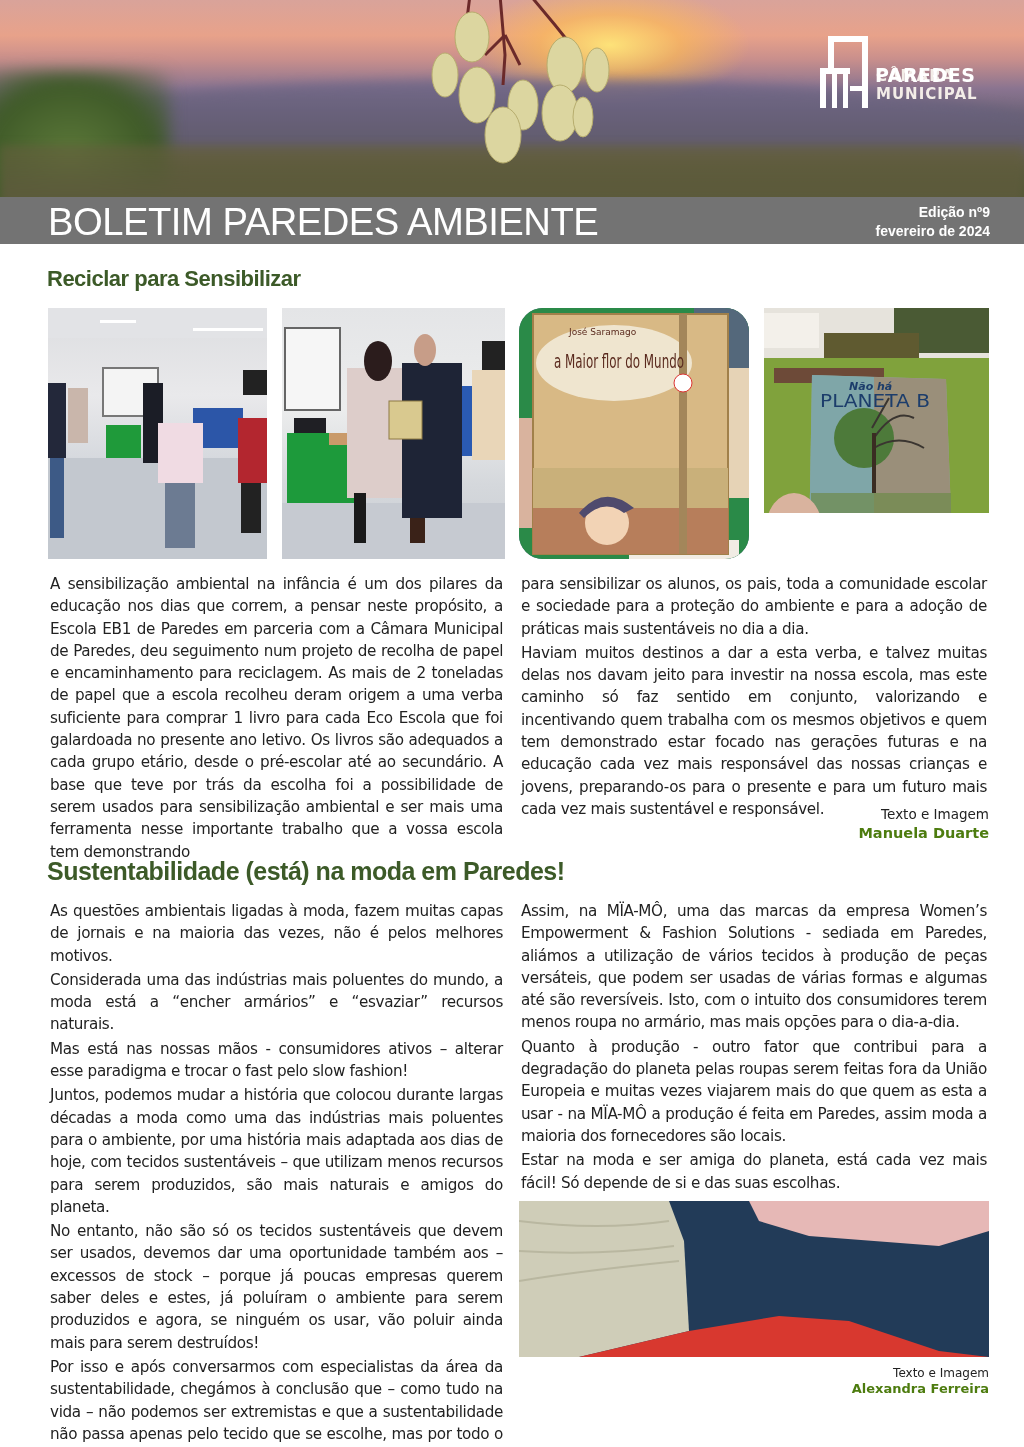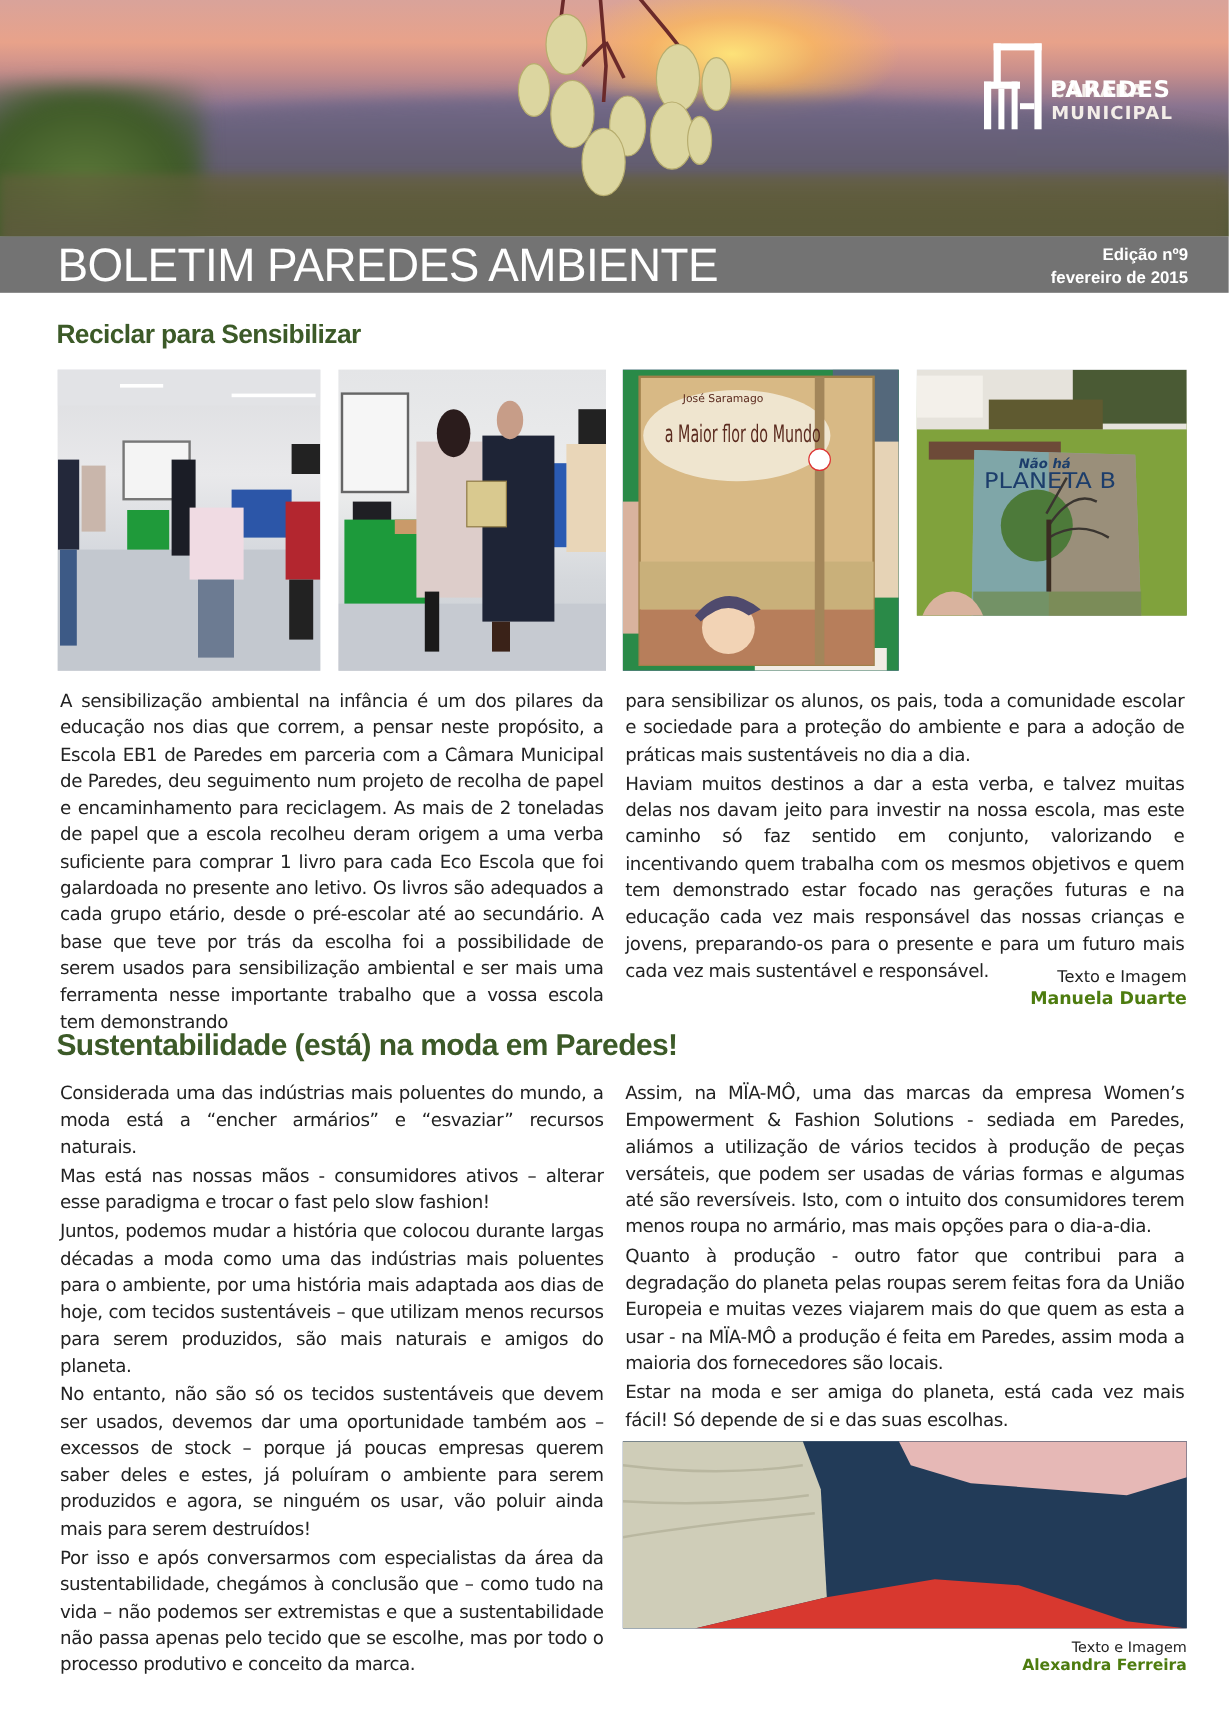--- a/index.html
+++ b/index.html
@@ -42,21 +42,21 @@
 
   
   .h2 { position: absolute; color: #3c5a28; font-weight: bold; letter-spacing: -0.5px; }
   .h2.sec1 { left: 47px; top: 266px; font-size: 22px; }
   .h2.sec2 { left: 47px; top: 857px; font-size: 25px; }
 
   
   .photo { position: absolute; overflow: hidden; }
   .p1 { left: 48px; top: 308px; width: 219px; height: 251px; background: linear-gradient(180deg, #dcdde0 0%, #e9e9eb 35%, #d6d9de 60%, #c9cdd4 100%); }
   .p2 { left: 282px; top: 308px; width: 223px; height: 251px; background: linear-gradient(180deg, #e4e5e7 0%, #eceded 40%, #d5d8dc 70%, #c8ccd2 100%); }
-  .p3 { left: 519px; top: 308px; width: 230px; height: 251px; background: #3f5f7a; }
+  .p3 { left: 519px; top: 308px; width: 230px; height: 251px; background: #3f5f7a; border-radius: 24px; }
   .p4 { left: 764px; top: 308px; width: 225px; height: 205px; background: linear-gradient(180deg, #dfe3e6 0%, #8ea05a 25%, #6f9032 50%, #7aa03c 80%, #6e8a34 100%); }
   .p5 { left: 519px; top: 1201px; width: 470px; height: 156px; background: #233e5a; }
 
   
   .col { position: absolute; font-size: 15.2px; line-height: 22.3px; color: #222; text-align: justify; font-family: "DejaVu Sans", sans-serif; letter-spacing: -0.35px; }
   .col p { margin: 2px; }
   .c1 { left: 48px; top: 571px; width: 457px; }
   .c2 { left: 519px; top: 571px; width: 470px; }
   .c3 { left: 48px; top: 898px; width: 457px; }
   .c4 { left: 519px; top: 898px; width: 470px; }
@@ -111,21 +111,21 @@
     </svg>
     <div class="sub">CÂMARA MUNICIPAL</div>
     <div class="main">PAREDES</div>
   </div>
 </div>
 
 <div class="titlebar">
   <div class="title">BOLETIM PAREDES AMBIENTE</div>
   <div class="edition">
     <div>Edição nº9</div>
-    <div>fevereiro de 2015</div>
+    <div>fevereiro de 2024</div>
   </div>
 </div>
 
 <div class="h2 sec1">Reciclar para Sensibilizar</div>
 
 <div class="photo p1">
   <svg width="219" height="251" viewBox="0 0 219 251">
     <rect x="0" y="0" width="219" height="30" fill="#e2e3e6"></rect>
     <rect x="52" y="12" width="36" height="3" fill="#fff"></rect>
     <rect x="145" y="20" width="70" height="3" fill="#fff"></rect>
@@ -215,20 +215,21 @@
   <p>Haviam muitos destinos a dar a esta verba, e talvez muitas delas nos davam jeito para investir na nossa escola, mas este caminho só faz sentido em conjunto, valorizando e incentivando quem trabalha com os mesmos objetivos e quem tem demonstrado estar focado nas gerações futuras e na educação cada vez mais responsável das nossas crianças e jovens, preparando-os para o presente e para um futuro mais cada vez mais sustentável e responsável.</p>
 </div>
 <div class="credit cr1">
   <div class="lbl">Texto e Imagem</div>
   <div class="name">Manuela Duarte</div>
 </div>
 
 <div class="h2 sec2">Sustentabilidade (está) na moda em Paredes!</div>
 
 <div class="col c3">
+  <p>As questões ambientais ligadas à moda, fazem muitas capas de jornais e na maioria das vezes, não é pelos melhores motivos.</p>
   <p>Considerada uma das indústrias mais poluentes do mundo, a moda está a “encher armários” e “esvaziar” recursos naturais.</p>
   <p>Mas está nas nossas mãos - consumidores ativos – alterar esse paradigma e trocar o fast pelo slow fashion!</p>
   <p>Juntos, podemos mudar a história que colocou durante largas décadas a moda como uma das indústrias mais poluentes para o ambiente, por uma história mais adaptada aos dias de hoje, com tecidos sustentáveis – que utilizam menos recursos para serem produzidos, são mais naturais e amigos do planeta.</p>
   <p>No entanto, não são só os tecidos sustentáveis que devem ser usados, devemos dar uma oportunidade também aos – excessos de stock – porque já poucas empresas querem saber deles e estes, já poluíram o ambiente para serem produzidos e agora, se ninguém os usar, vão poluir ainda mais para serem destruídos!</p>
   <p>Por isso e após conversarmos com especialistas da área da sustentabilidade, chegámos à conclusão que – como tudo na vida – não podemos ser extremistas e que a sustentabilidade não passa apenas pelo tecido que se escolhe, mas por todo o processo produtivo e conceito da marca.</p>
 </div>
 <div class="col c4">
   <p>Assim, na MÏA-MÔ, uma das marcas da empresa Women’s Empowerment &amp; Fashion Solutions - sediada em Paredes, aliámos a utilização de vários tecidos à produção de peças versáteis, que podem ser usadas de várias formas e algumas até são reversíveis. Isto, com o intuito dos consumidores terem menos roupa no armário, mas mais opções para o dia-a-dia.</p>
   <p>Quanto à produção - outro fator que contribui para a degradação do planeta pelas roupas serem feitas fora da União Europeia e muitas vezes viajarem mais do que quem as esta a usar - na MÏA-MÔ a produção é feita em Paredes, assim moda a maioria dos fornecedores são locais.</p>
   <p>Estar na moda e ser amiga do planeta, está cada vez mais fácil! Só depende de si e das suas escolhas.</p>

